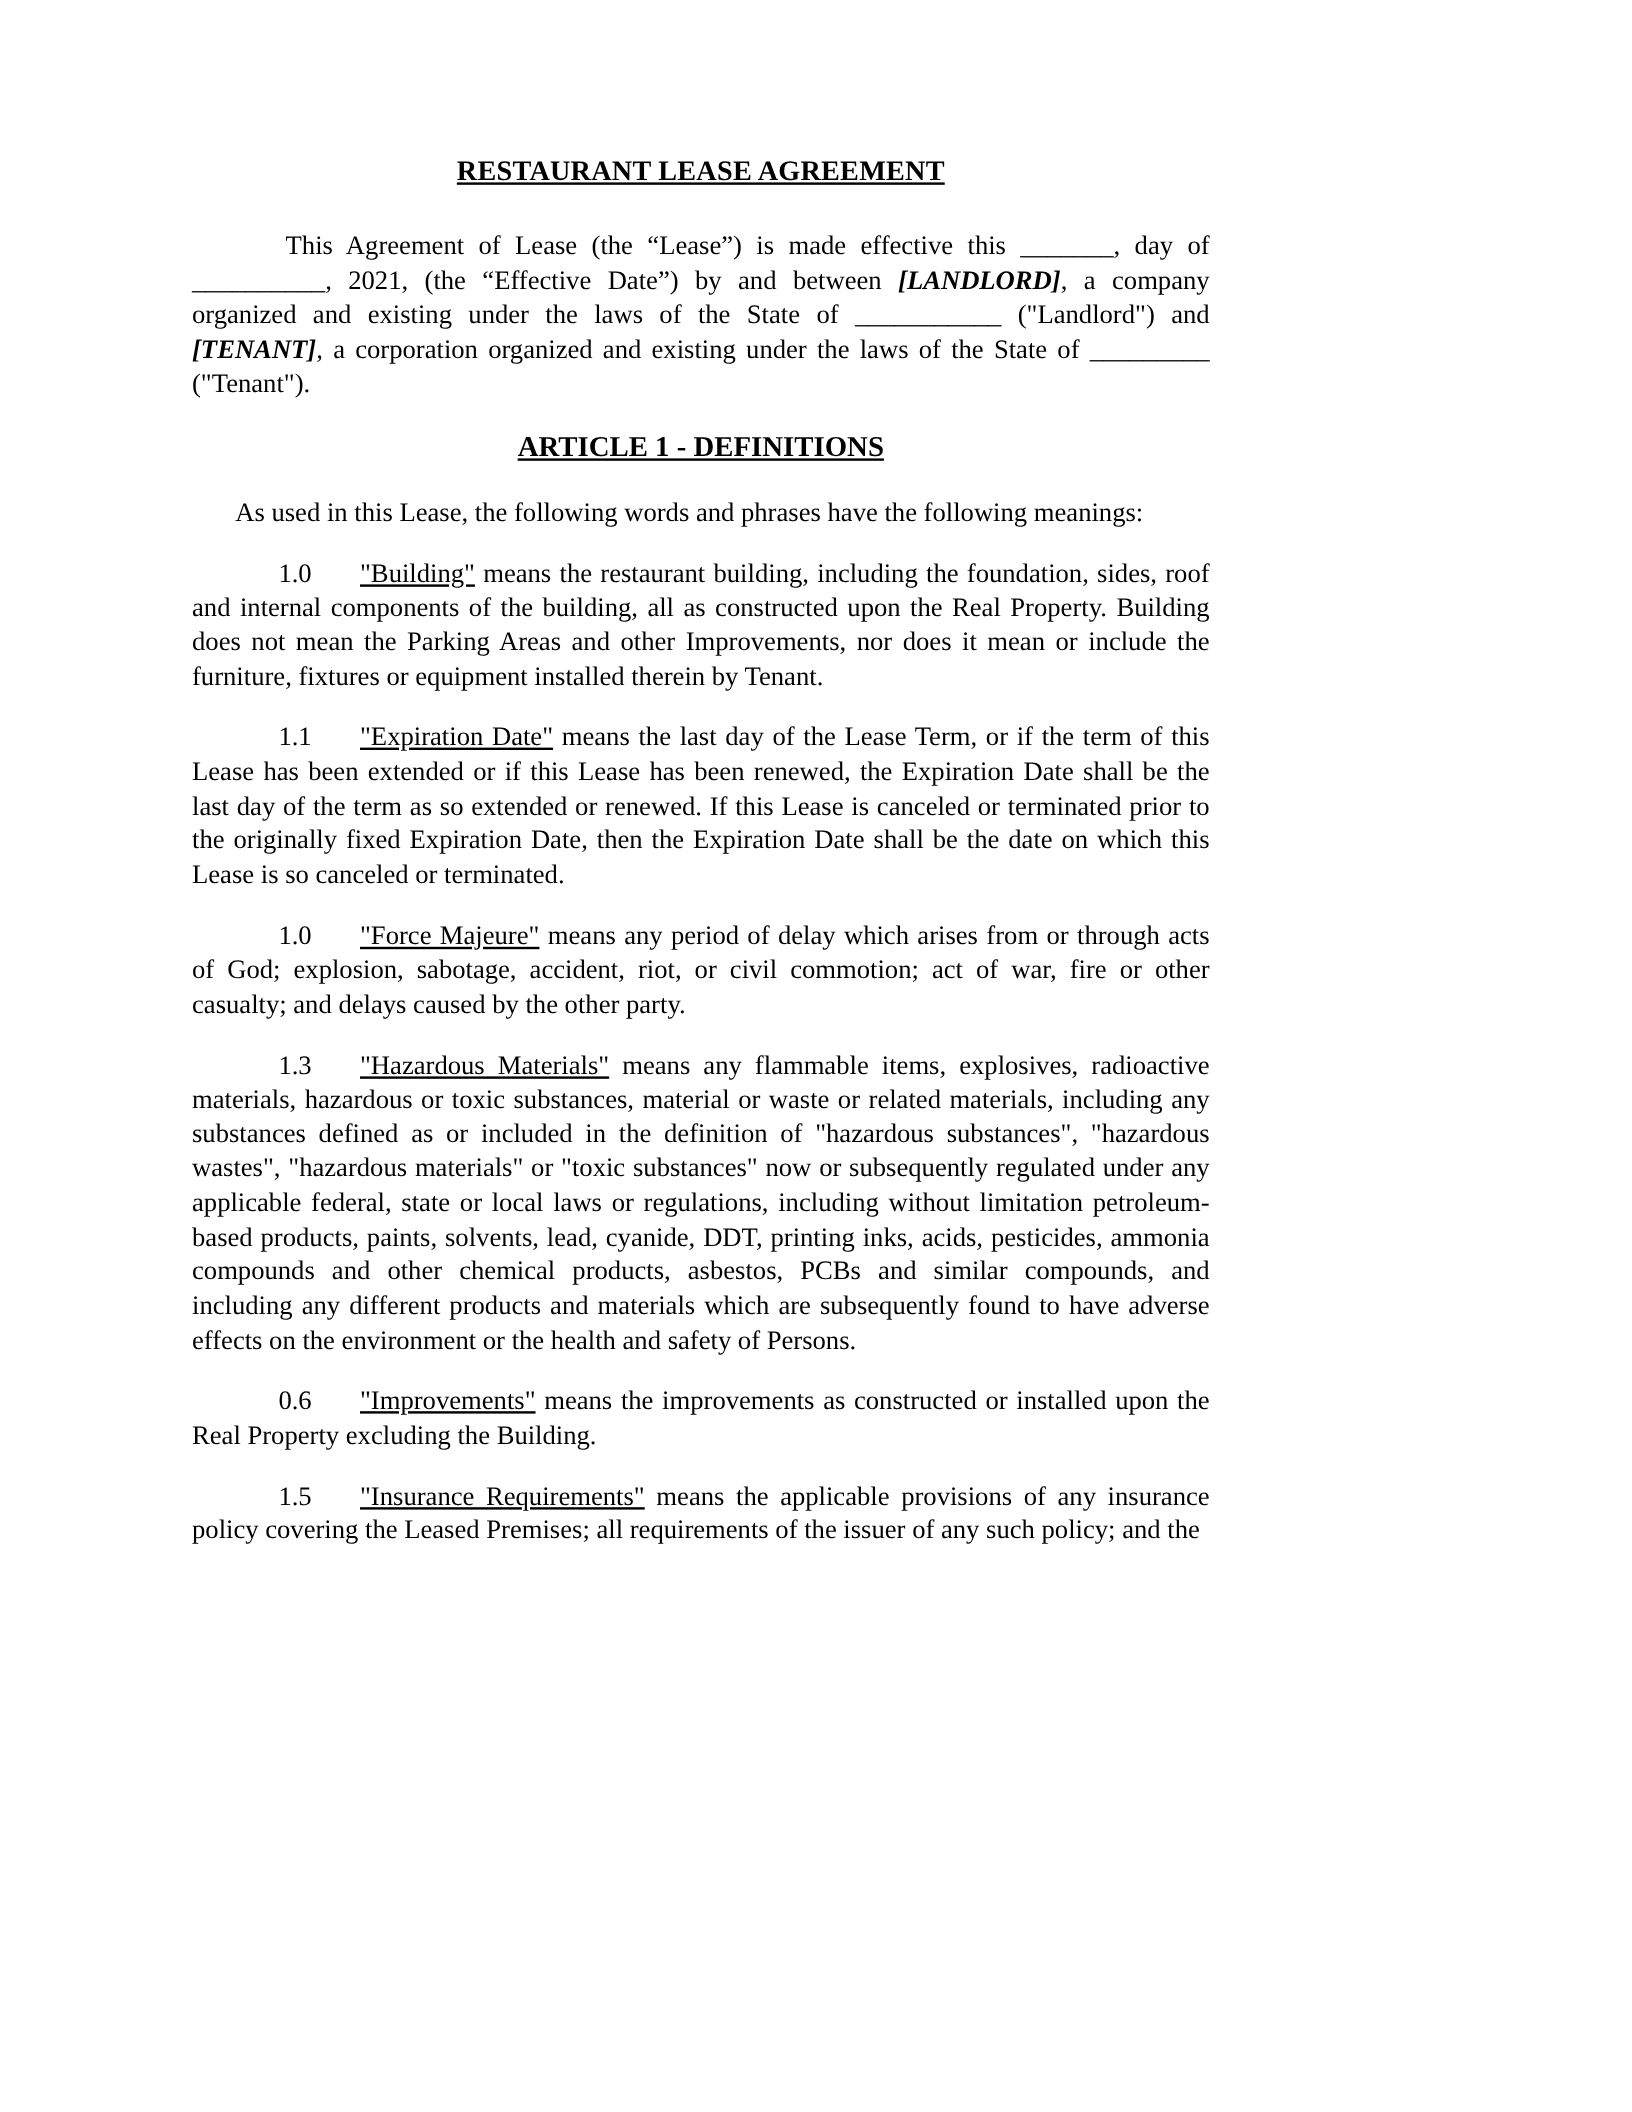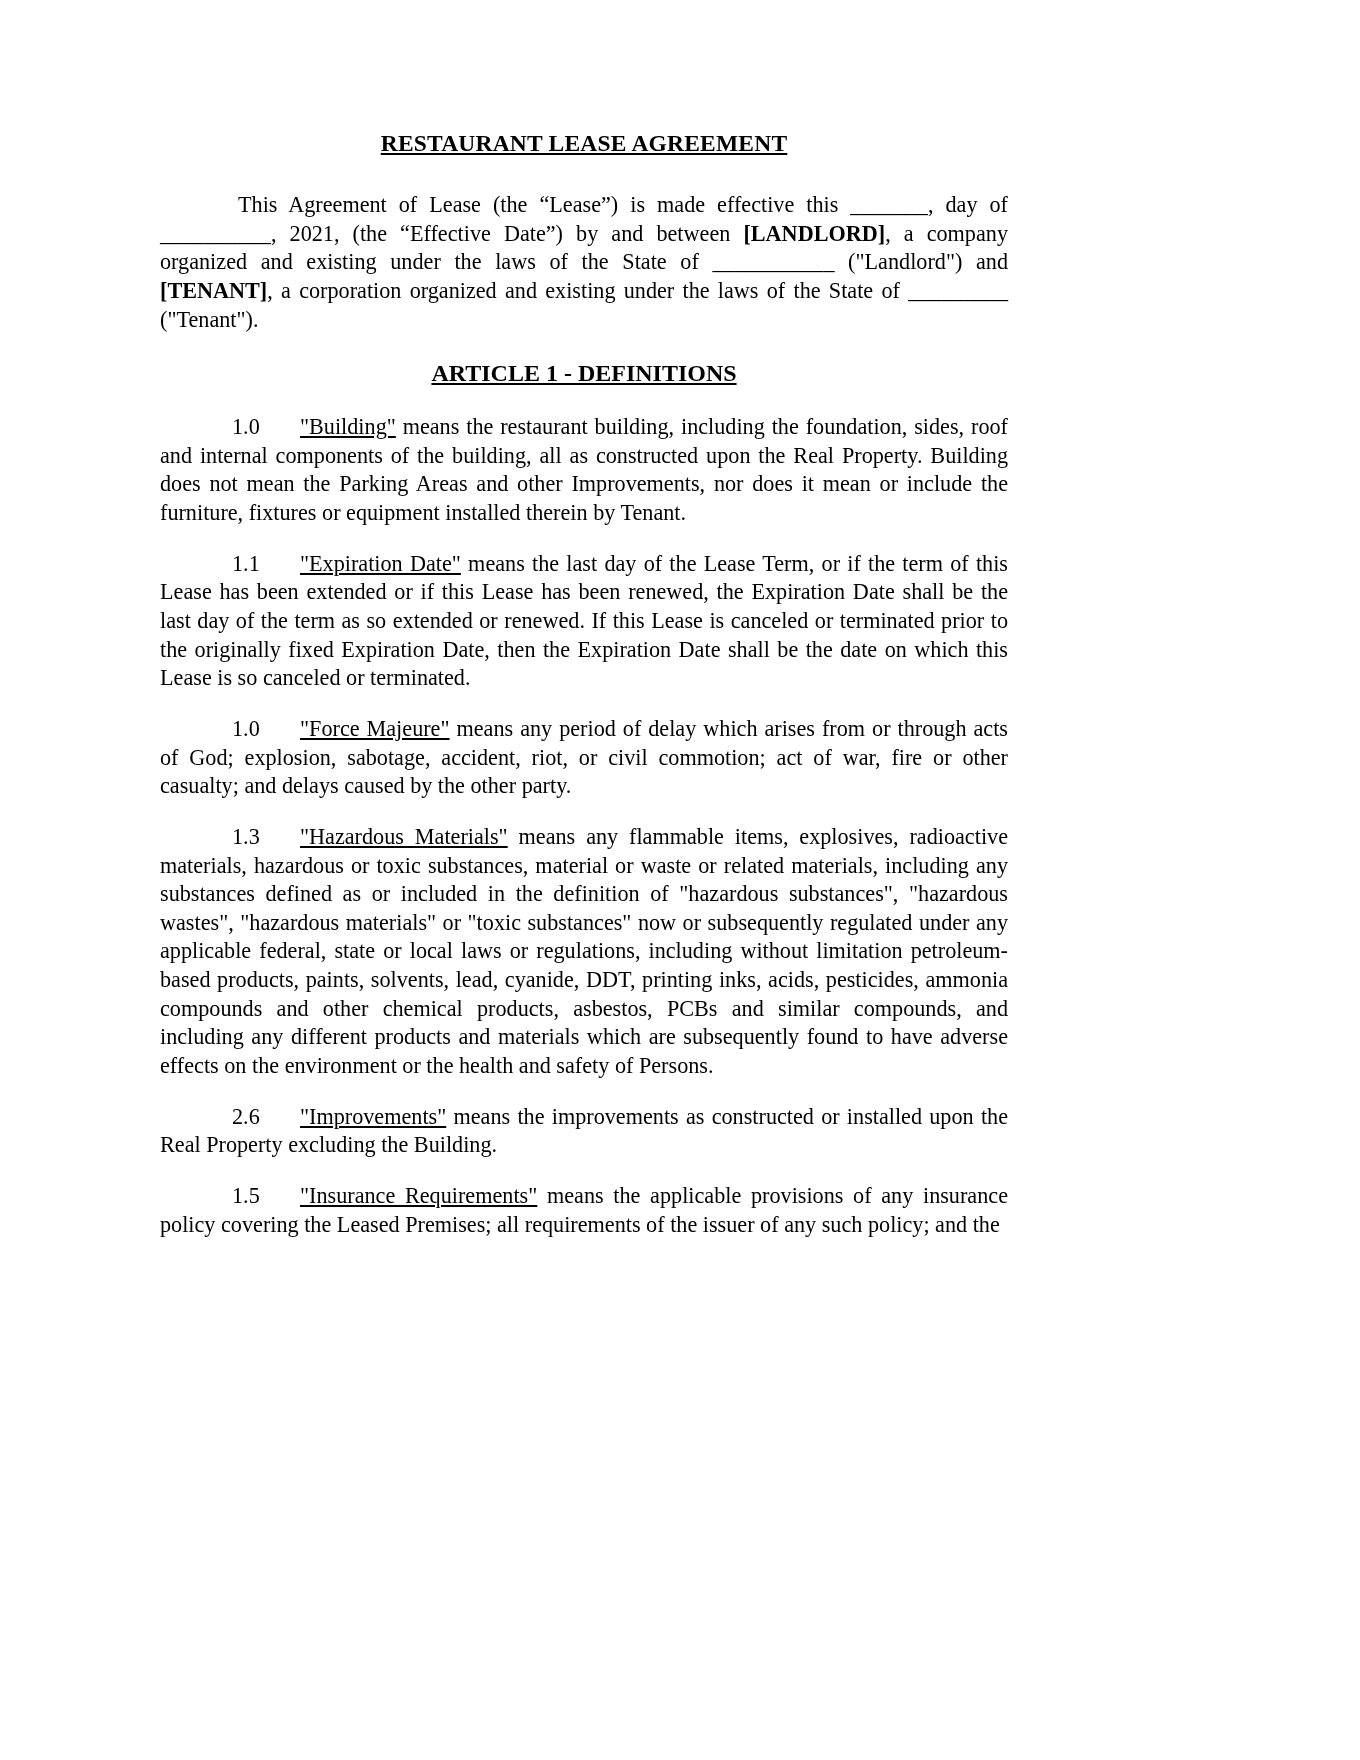--- a/index.html
+++ b/index.html
@@ -48,41 +48,42 @@
   p.indent-sm {
     text-indent: 36px;
   }
   .num {
     display: inline-block;
     min-width: 104px;
   }
   .term {
     text-decoration: underline;
   }
-  b, .b { font-weight: bold; }
+  b, .b { font-weight: bold; font-style: italic; }
   .blank { letter-spacing: 0px; }
 </style>
 </head>
 <body>
 
 <div class="page">
 
   <div class="doc-title">RESTAURANT LEASE AGREEMENT</div>
 
   <p class="para indent-lg"><span>This Agreement   of Lease (the “Lease”) is made effective this </span><span class="blank">_______</span><span>, day of </span><span class="blank">__________</span><span>, 2021, (the “Effective Date”) by and between </span><b>[LANDLORD]</b><span>, a company organized and existing under the laws of the State of </span><span class="blank">___________</span><span> ("Landlord") and </span><b>[TENANT]</b><span>, a corporation organized and existing under the laws of the State of </span><span class="blank">_________</span><span> ("Tenant").</span></p>
 
 
   <div class="article-head">ARTICLE 1 - DEFINITIONS</div>
 
+  <p class="para indent-sm">As used in this Lease, the following words and phrases have the following meanings:</p>
 
   <p class="para indent-sm"><span class="num">1.0</span><span class="term">"Building"</span><span> means the restaurant building, including the foundation, sides, roof and internal components of the building, all as constructed upon the Real Property.  Building does not mean the Parking Areas and other Improvements, nor does it mean or include the furniture, fixtures or equipment installed therein by Tenant.</span></p>
 
   <p class="para indent-sm"><span class="num">1.1</span><span class="term">"Expiration Date"</span><span> means the last day of the Lease Term, or if the term of this Lease has been extended or if this Lease has been renewed, the Expiration Date shall be the last day of the term as so extended or renewed.  If this Lease is canceled or terminated prior to the originally fixed Expiration Date, then the Expiration Date shall be the date on which this Lease is so canceled or terminated.</span></p>
 
   <p class="para indent-sm"><span class="num">1.0</span><span class="term">"Force Majeure"</span><span> means any period of delay which arises from or through acts of God; explosion, sabotage, accident, riot, or civil commotion; act of war, fire or other casualty; and delays caused by the other party.</span></p>
 
   <p class="para indent-sm"><span class="num">1.3</span><span class="term">"Hazardous Materials"</span><span> means any flammable items, explosives, radioactive materials, hazardous or toxic substances, material or waste or related materials, including any substances defined as or included in the definition of "hazardous substances", "hazardous wastes", "hazardous materials" or "toxic substances" now or subsequently regulated under any applicable federal, state or local laws or regulations, including without limitation petroleum-based products, paints, solvents, lead, cyanide, DDT, printing inks, acids, pesticides, ammonia compounds and other chemical products, asbestos, PCBs and similar compounds, and including any different products and materials which are subsequently found to have adverse effects on the environment or the health and safety of Persons.</span></p>
 
-  <p class="para indent-sm"><span class="num">2.6</span><span class="term">"Improvements"</span><span> means the improvements as constructed or installed upon the Real Property excluding the Building.</span></p>
+  <p class="para indent-sm"><span class="num">0.6</span><span class="term">"Improvements"</span><span> means the improvements as constructed or installed upon the Real Property excluding the Building.</span></p>
 
   <p class="para indent-sm"><span class="num">1.5</span><span class="term">"Insurance Requirements"</span><span> means the applicable provisions of any insurance policy covering the Leased Premises; all requirements of the issuer of any such policy; and the</span></p>
 
 </div>
 
 </body></html>

